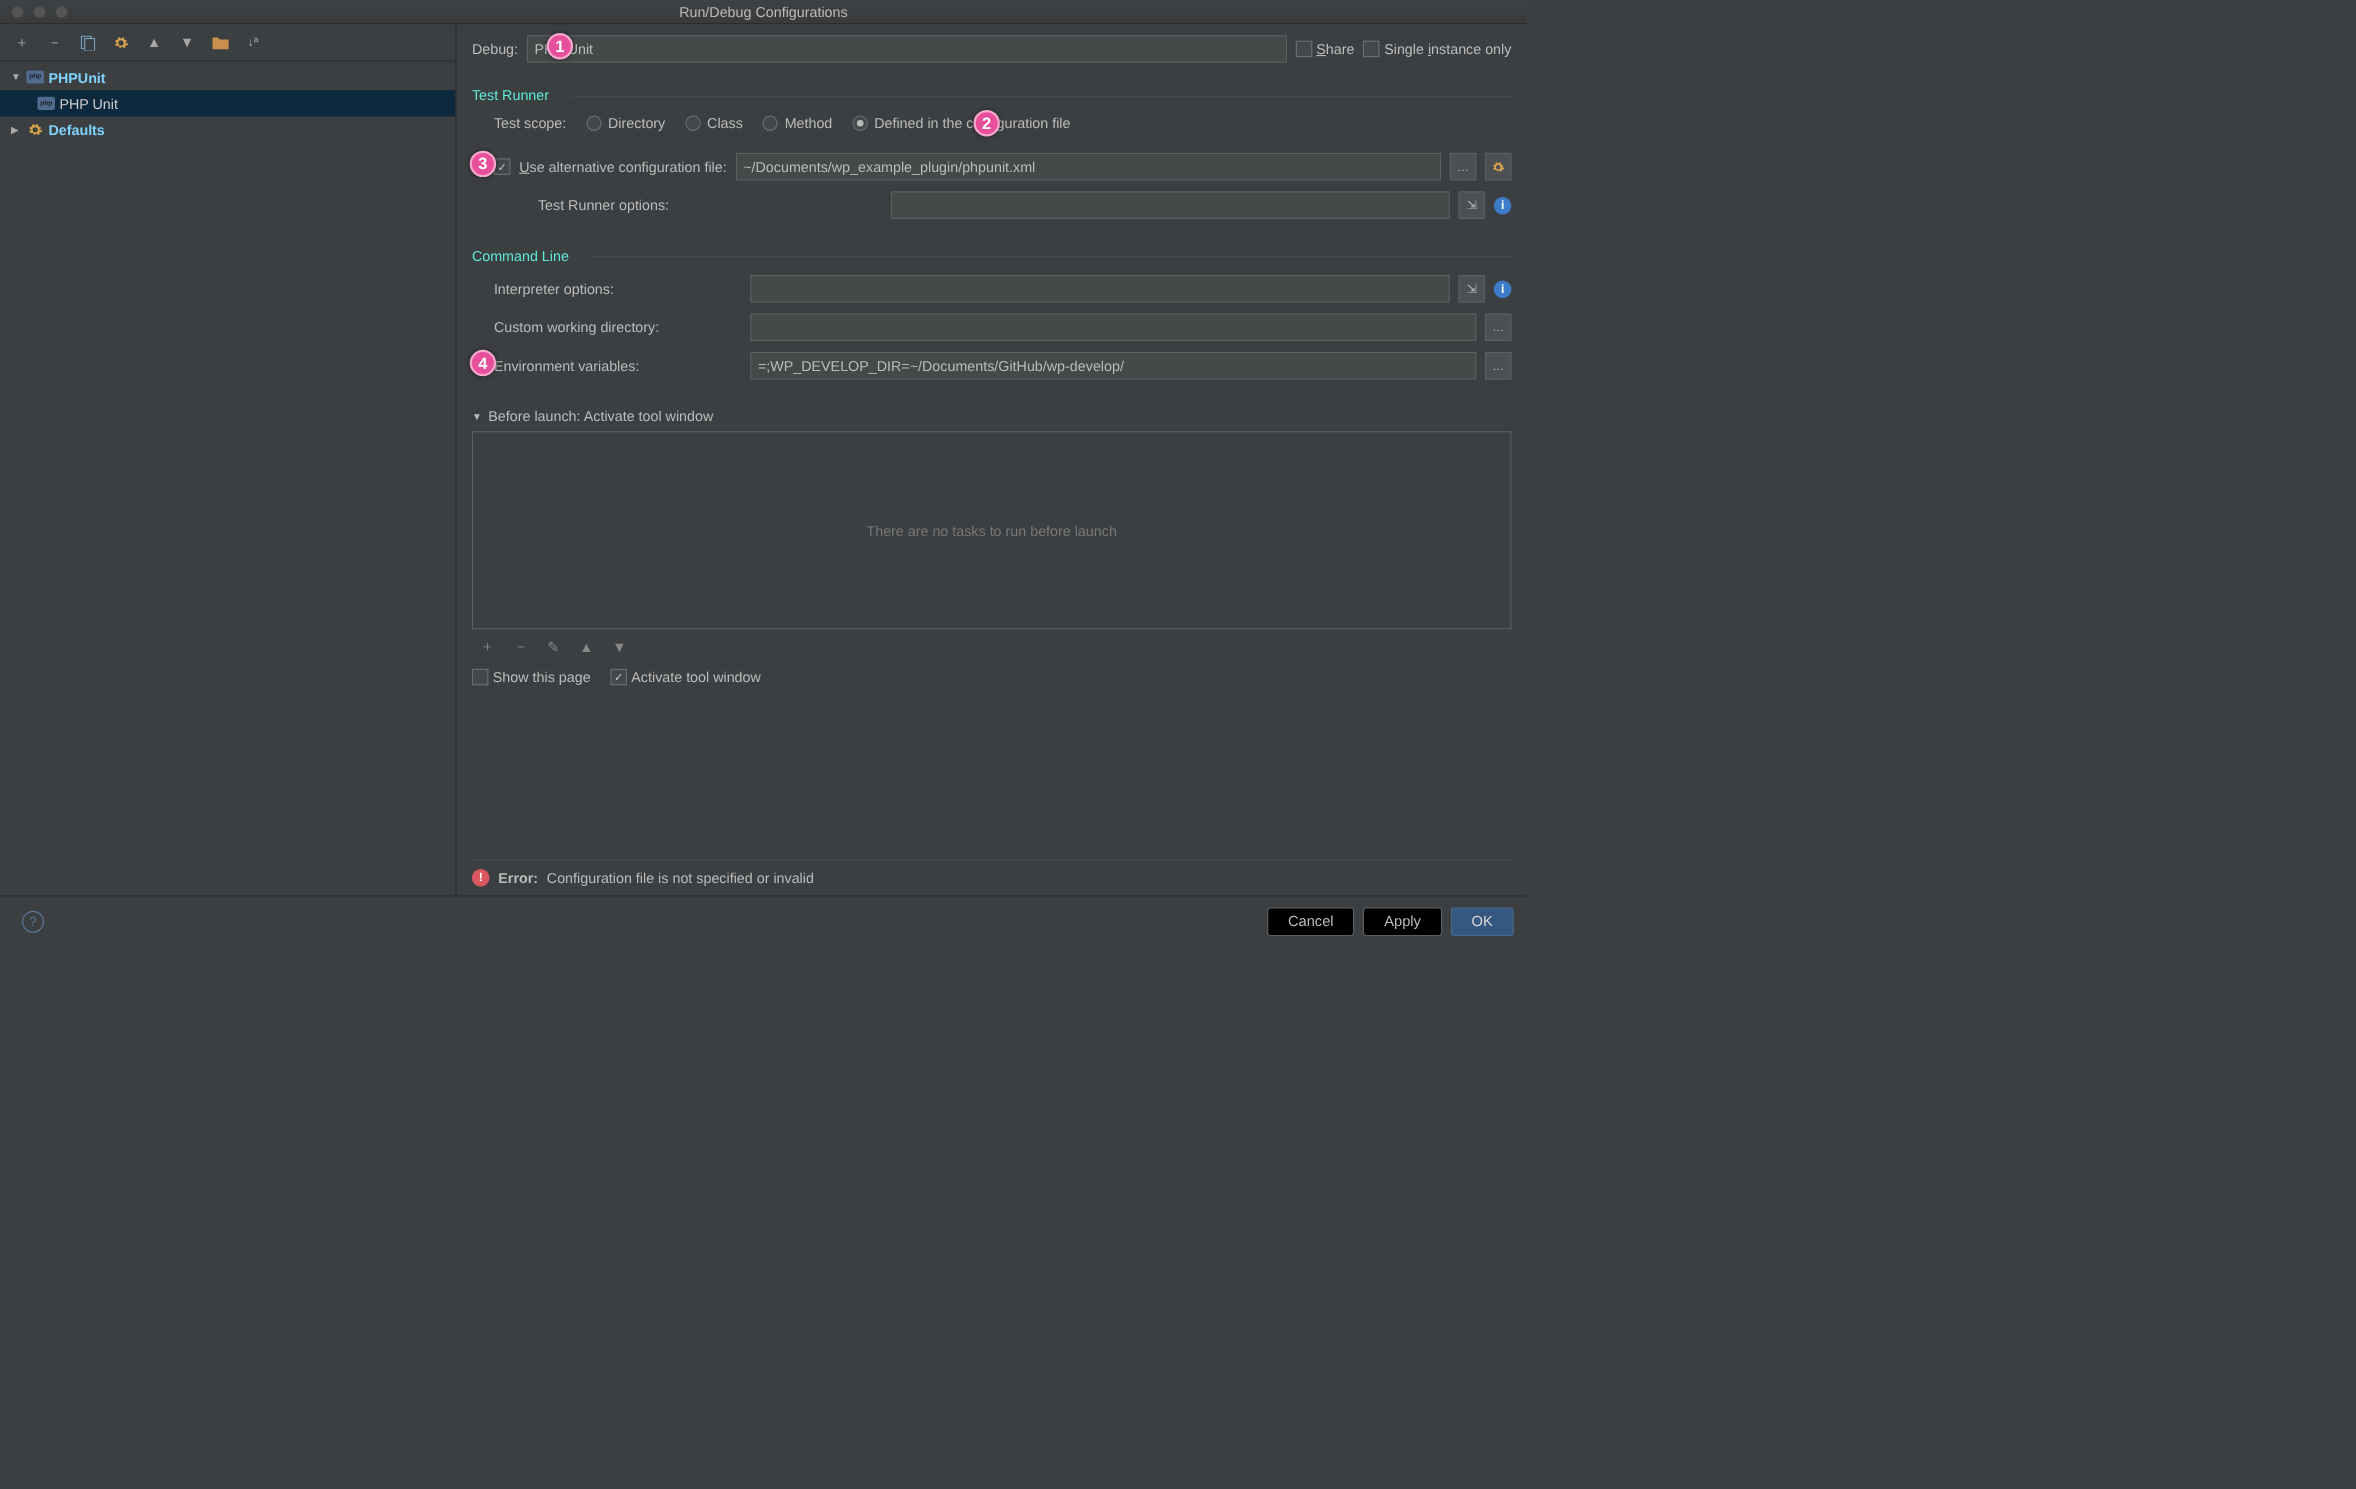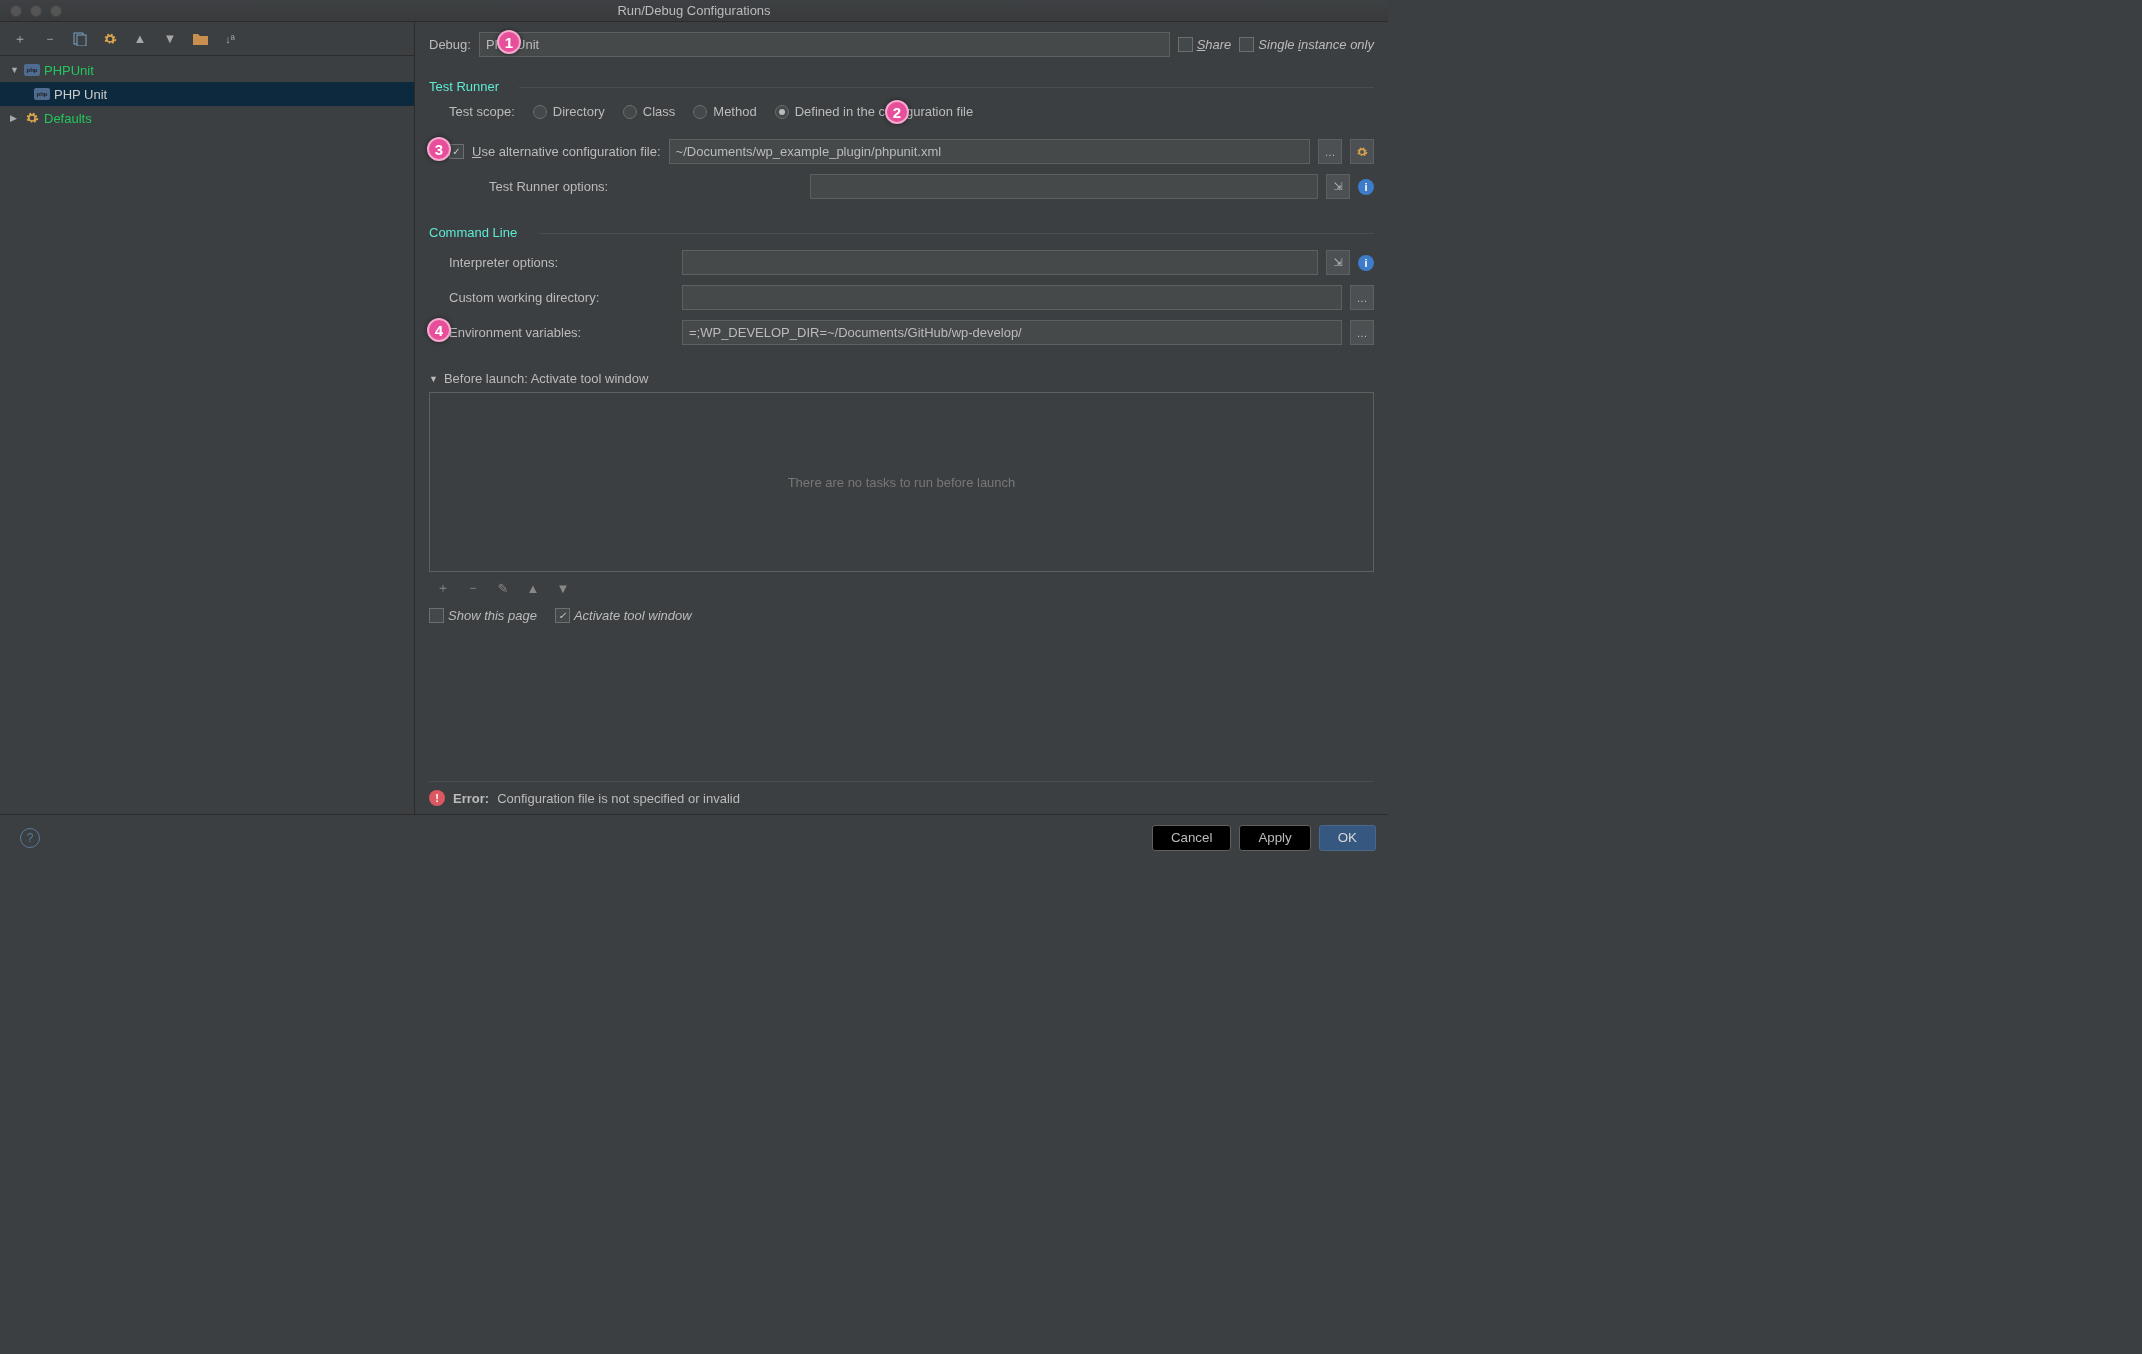--- a/index.html
+++ b/index.html
@@ -58,40 +58,40 @@
     display: flex; align-items: center;
     height: 24px;
     padding-left: 10px;
     gap: 4px;
     cursor: pointer;
   }
   .tree-item .arrow { width: 10px; color: #aaa; font-size: 9px; }
   .tree-item .ticon { width: 16px; height: 16px; display: flex; align-items: center; justify-content: center; }
   .tree-item.level1 { padding-left: 34px; }
   .tree-selected { background: #0d293e; color: #cccccc; }
-  .tree-bold { font-weight: normal; color: #22c55e; }
+  .tree-bold { font-weight: bold; color: #7dd3fc; }
 
   .php-icon { width:16px; height:12px; background:#4f6b8f; border-radius:2px; display:flex; align-items:center; justify-content:center; color:#1f1f1f; font-size:6px; font-weight:bold; }
   .gear-icon-svg { width:14px; height:14px; fill:#d6a24c; }
 
   
   .right-panel { flex: 1; display: flex; flex-direction: column; padding: 10px 14px 0 14px; overflow: hidden; }
 
   .name-row { display: flex; align-items: center; gap: 8px; margin-bottom: 14px; }
   .label { color: #bbbbbb; }
   .textfield {
     background: #45494a;
     border: 1px solid #5e6060;
     color: #bbbbbb;
     height: 25px;
     padding: 0 6px;
     font-size: 13px;
   }
   .name-input { flex: 1; }
-  .check-row { display: flex; gap: 4px; font-style: italic; }
+  .check-row { display: flex; gap: 4px; }
   .checkbox {
     width: 15px; height: 15px;
     border: 1px solid #6e6e6e;
     background: #43494a;
     display: inline-flex; align-items: center; justify-content: center;
     font-size: 10px; color: #ccc;
   }
   .checkbox.checked::after { content: '✓'; color: #ccc; }
 
   .section-title { color: #5eead4; margin: 8px 0 10px 0; position: relative; }

